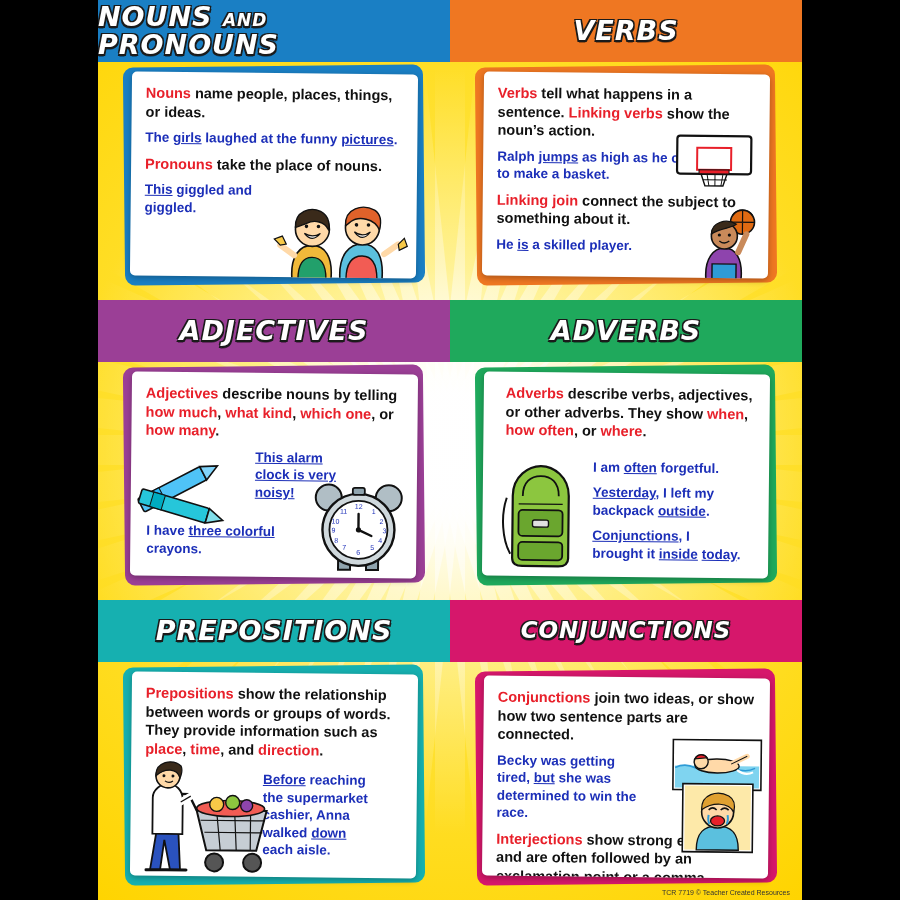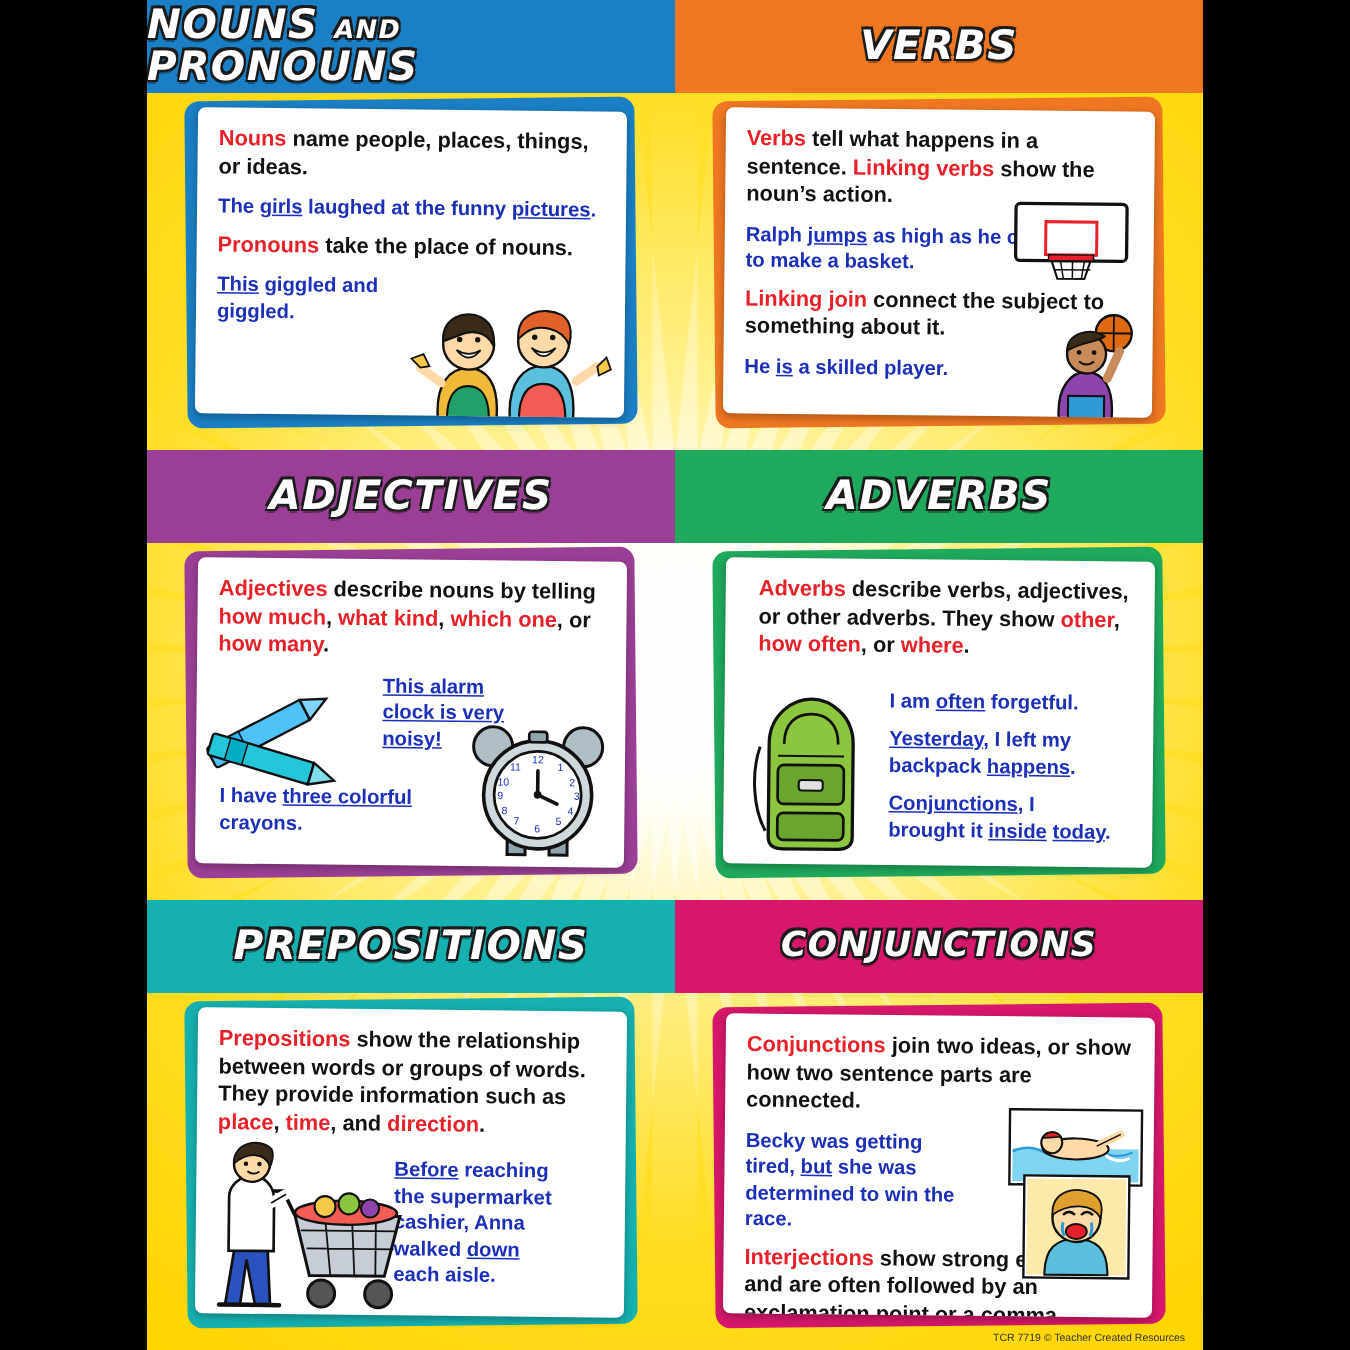--- a/index.html
+++ b/index.html
@@ -302,27 +302,27 @@
 
       <div class="cell">
         <div class="banner" style="background:#1fa95c;">
           <div class="banner-title">Adverbs</div>
         </div>
         <div class="card-wrap">
           <div class="card-outer" style="background:#1fa95c;"></div>
           <div class="card-inner">
             <div class="txt">
               <p style="margin-left:8px;">
-                <span class="kw">Adverbs</span><span> describe verbs, adjectives, or other adverbs. They show </span><span class="kw">other</span><span>, </span><span class="kw">how often</span><span>, or </span><span class="kw">where</span><span>.</span>
+                <span class="kw">Adverbs</span><span> describe verbs, adjectives, or other adverbs. They show </span><span class="kw">when</span><span>, </span><span class="kw">how often</span><span>, or </span><span class="kw">where</span><span>.</span>
               </p>
               <p class="ex" style="margin-left:96px;width:150px;margin-top:18px;">
                 I am <span class="u">often</span> forgetful.
               </p>
               <p class="ex" style="margin-left:96px;width:150px;">
-                <span class="u">Yesterday</span>, I left my backpack <span class="u">happens</span>.
+                <span class="u">Yesterday</span>, I left my backpack <span class="u">outside</span>.
               </p>
               <p class="ex" style="margin-left:96px;width:150px;">
                 <span class="u">Conjunctions</span>, I brought it <span class="u">inside</span> <span class="u">today</span>.
               </p>
             </div>
 
             <svg class="art" style="left:10px;bottom:6px;" width="96" height="112" viewBox="0 0 96 112">
               <path d="M20 38 C20 18 36 8 48 8 C60 8 76 18 76 38 L76 100 C76 106 72 108 66 108 L30 108 C24 108 20 106 20 100 Z" fill="#8cc63f" stroke="#111" stroke-width="2.2"></path>
               <path d="M30 38 C30 24 38 18 48 18 C58 18 66 24 66 38" fill="none" stroke="#111" stroke-width="1.8"></path>
               <rect x="26" y="52" width="44" height="26" rx="4" fill="#6aa62e" stroke="#111" stroke-width="1.8"></rect>

